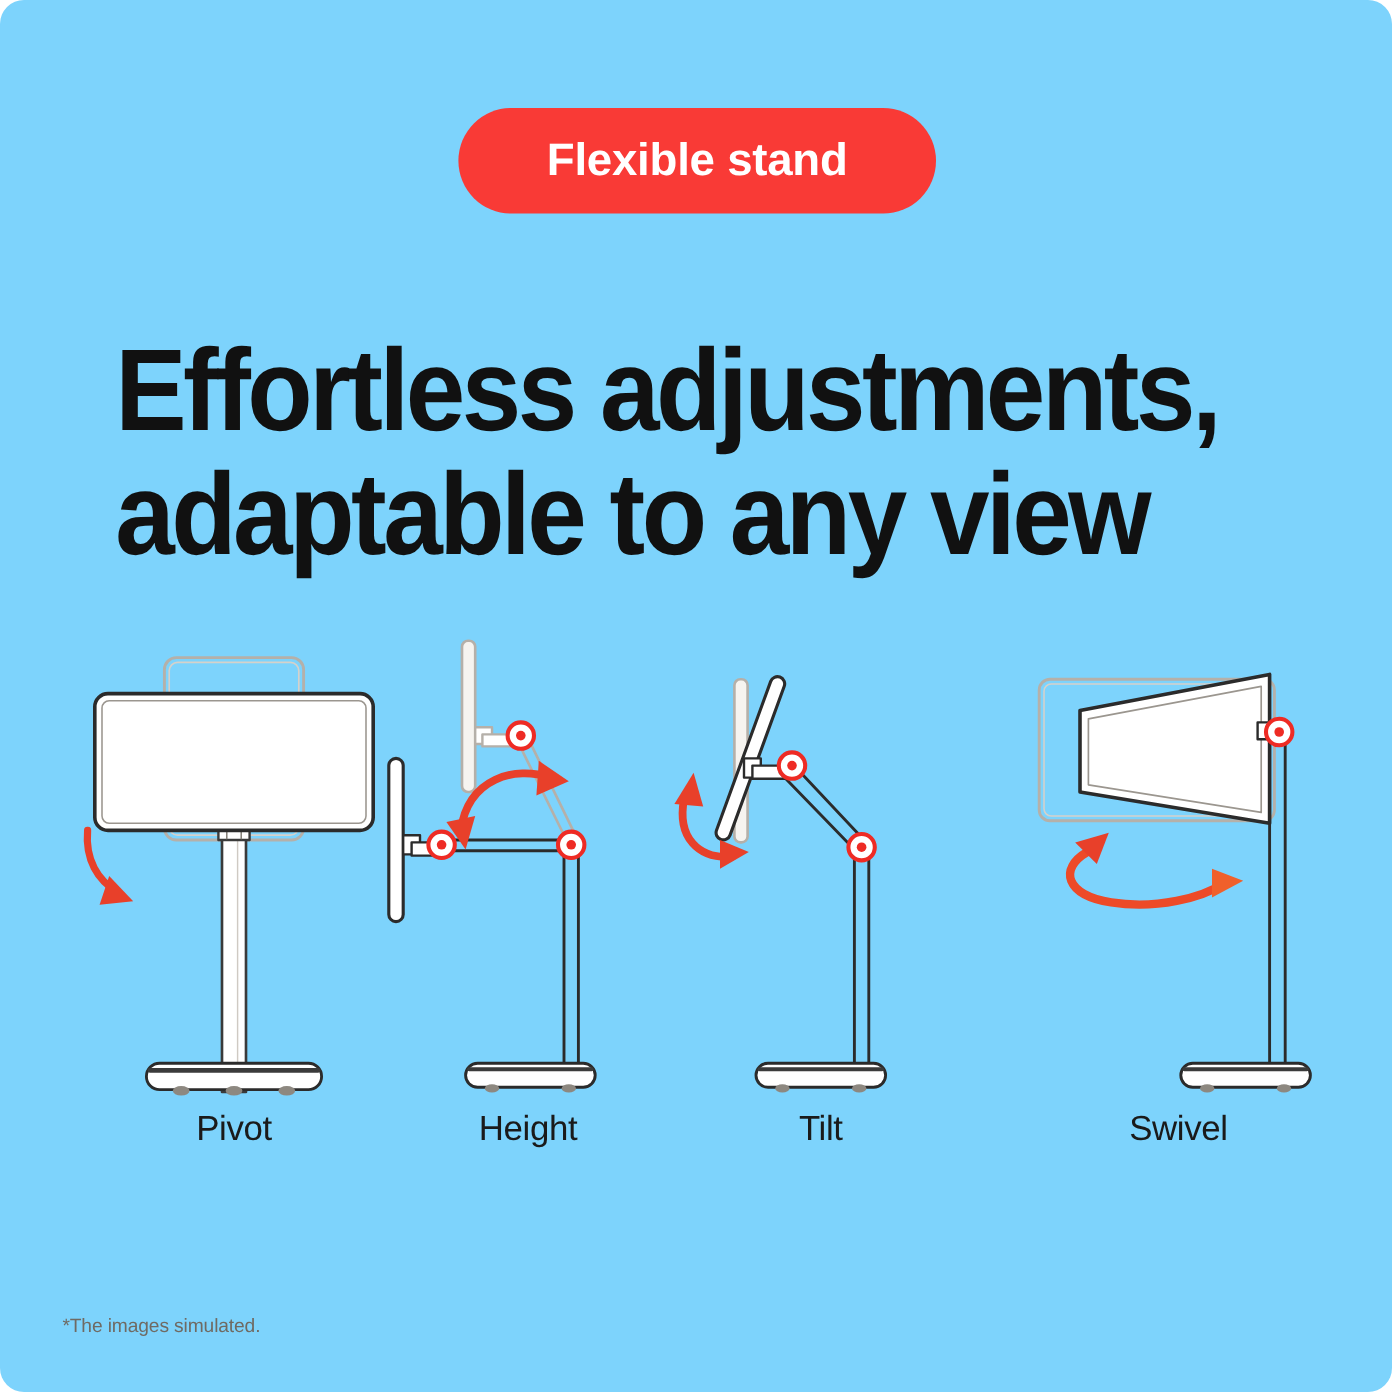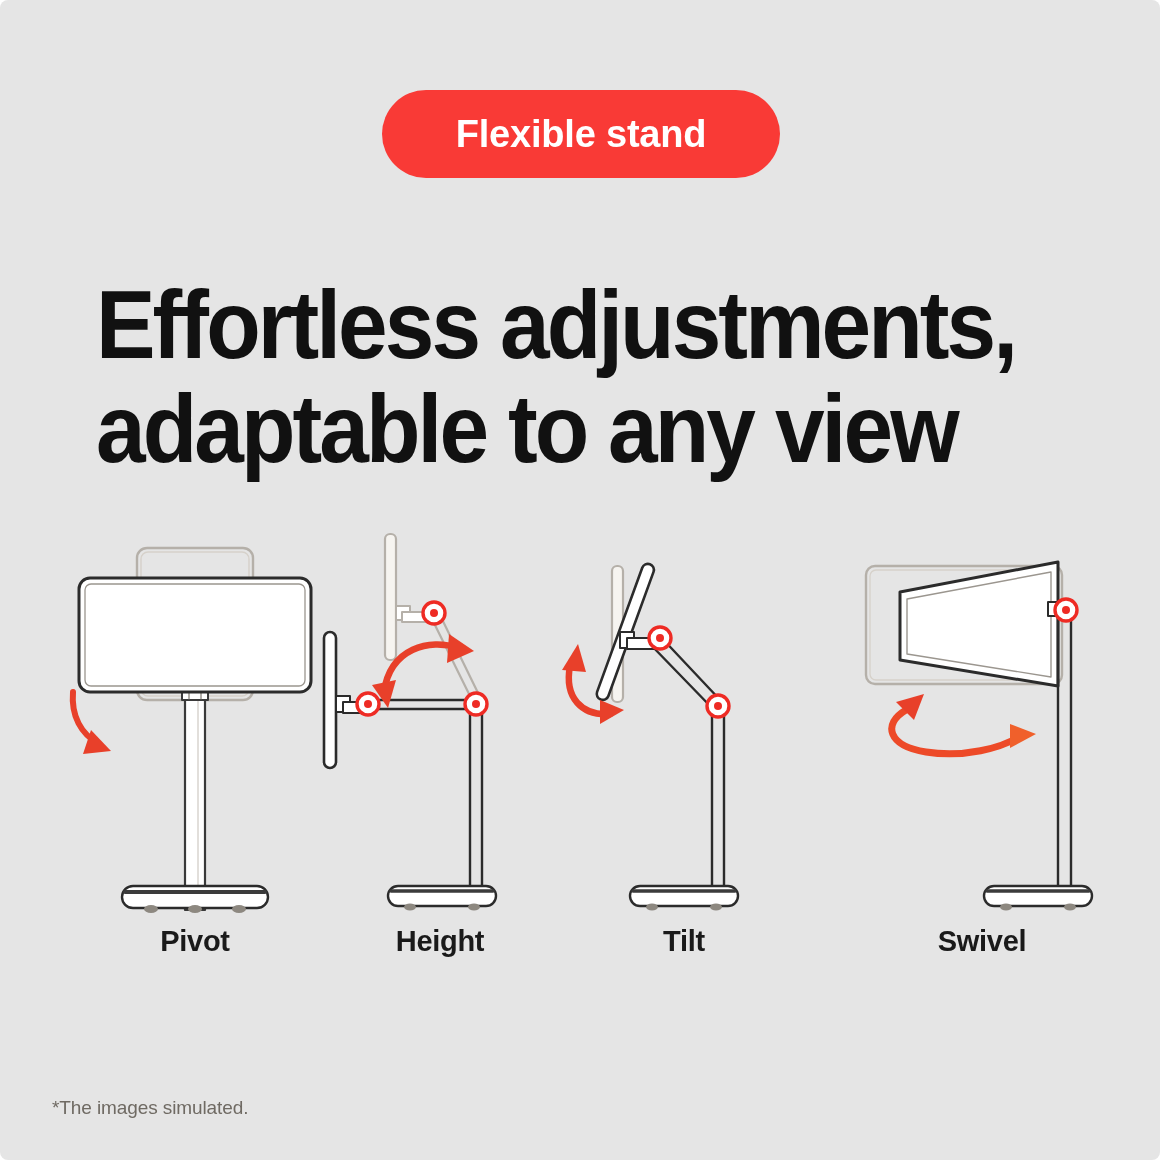--- a/index.html
+++ b/index.html
@@ -11,22 +11,22 @@
     width: 1160px;
     height: 1160px;
     overflow: hidden;
     font-family: "Liberation Sans", sans-serif;
   }
 
   #card {
     position: relative;
     width: 1160px;
     height: 1160px;
-    background: #e5e5e5;
-    border-radius: 8px;
+    background: #7dd3fc;
+    border-radius: 20px;
     overflow: hidden;
     box-sizing: border-box;
   }
 
   
   #badge {
     position: absolute;
     left: 382px;
     top: 90px;
     width: 398px;
@@ -82,30 +82,30 @@
   .panel svg { display: block; }
 
   .panel-label {
     position: absolute;
     left: 0;
     top: 405px;
     width: 260px;
     text-align: center;
     font-size: 29px;
     color: #1a1a1a;
-    font-weight: 700;
+    font-weight: 400;
     letter-spacing: -0.3px;
   }
 
   
   #footnote {
     position: absolute;
     left: 52px;
     top: 1097px;
-    font-size: 19px;
+    font-size: 16px;
     color: #6f6a63;
     letter-spacing: -0.1px;
   }
 </style>
 </head>
 <body>
 
 <div id="card">
 
   <div id="badge">

